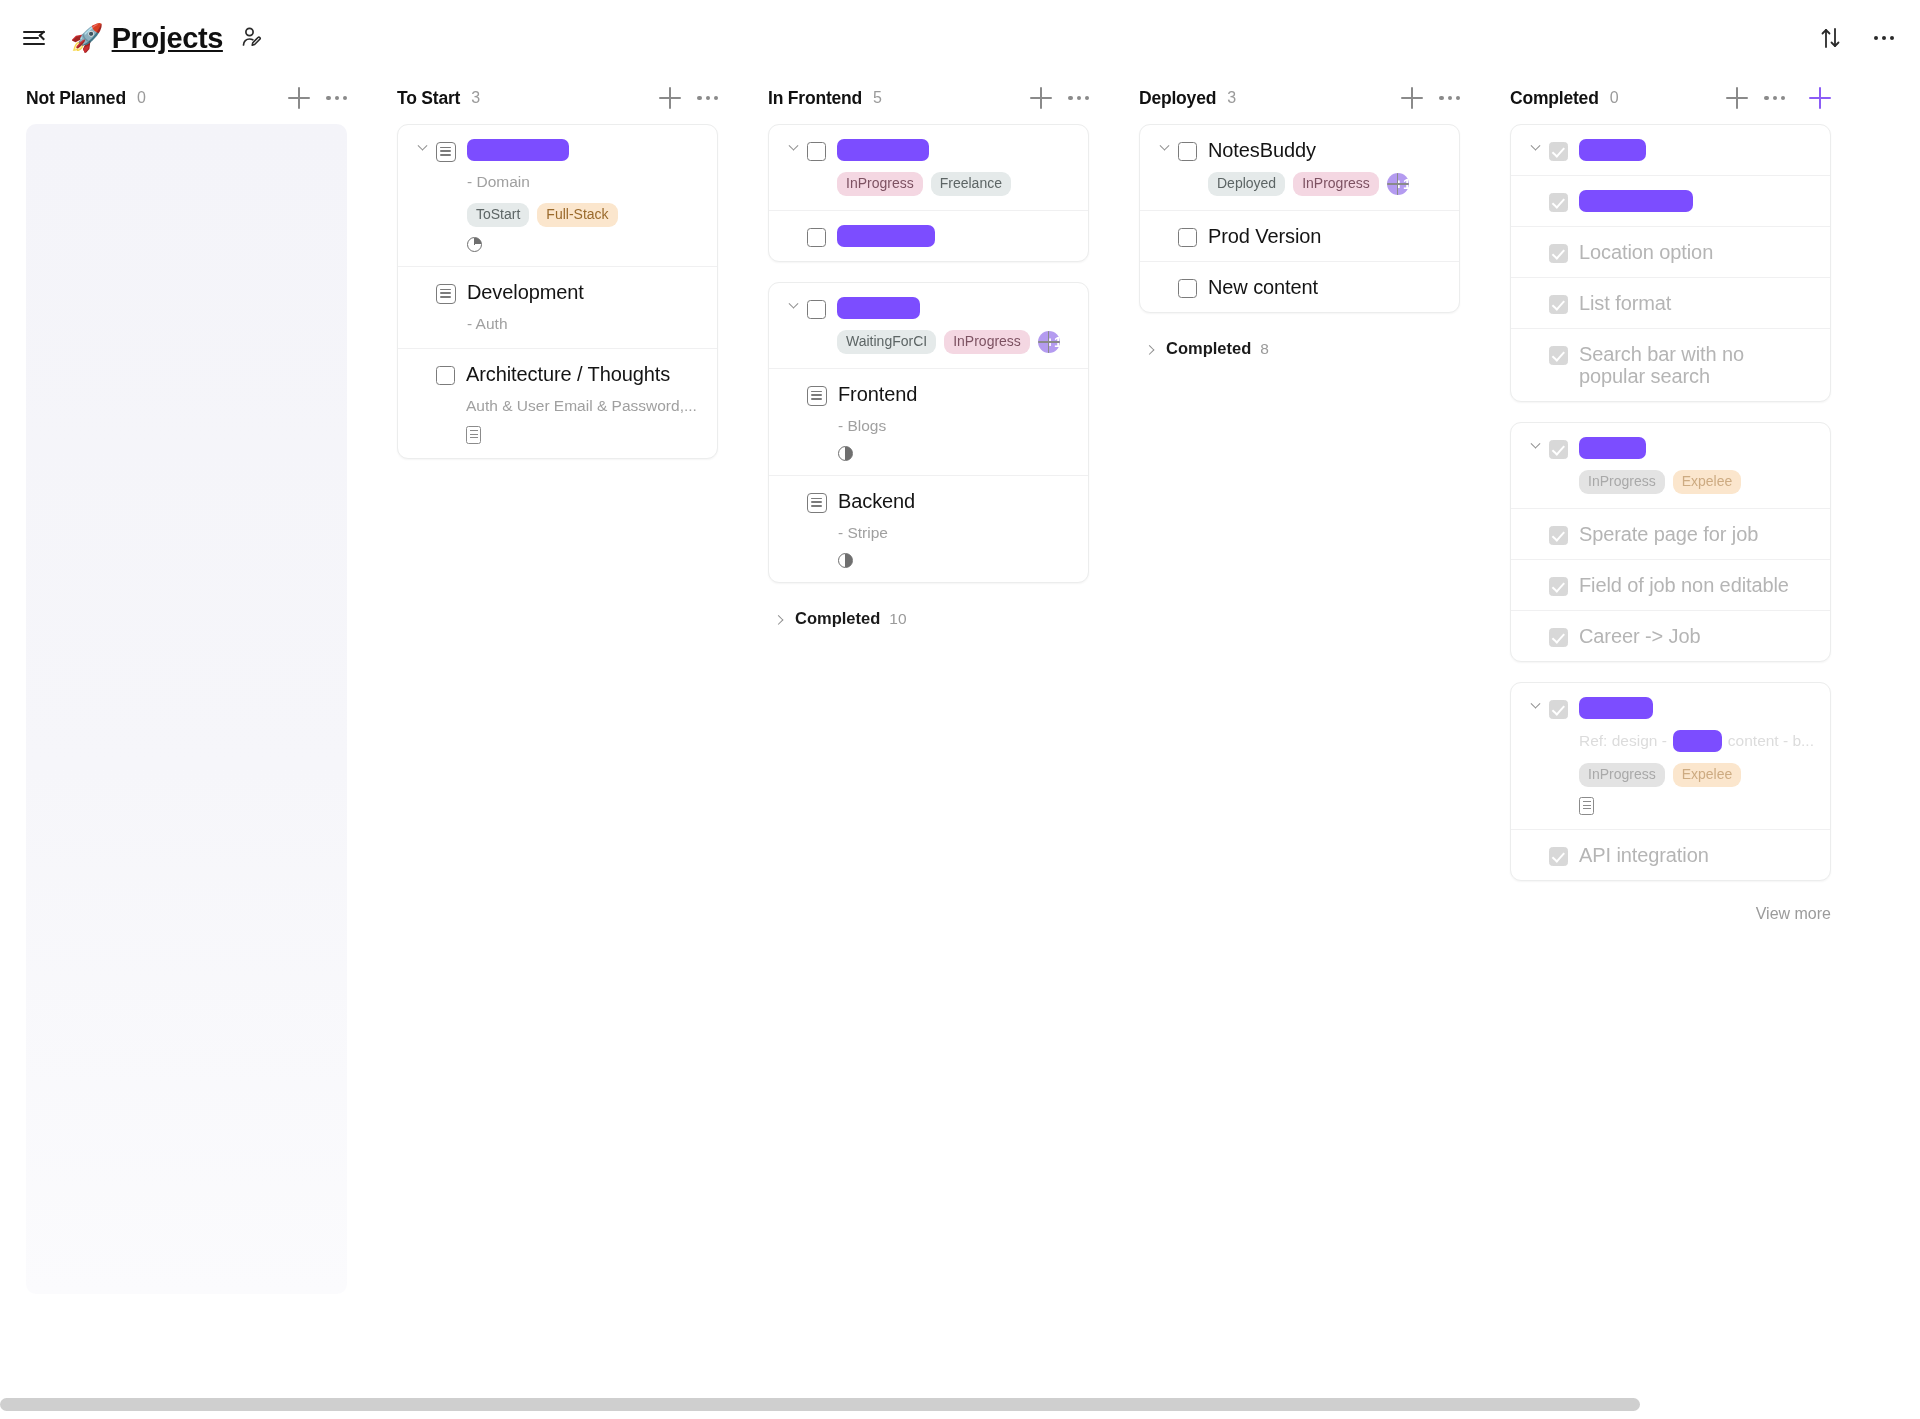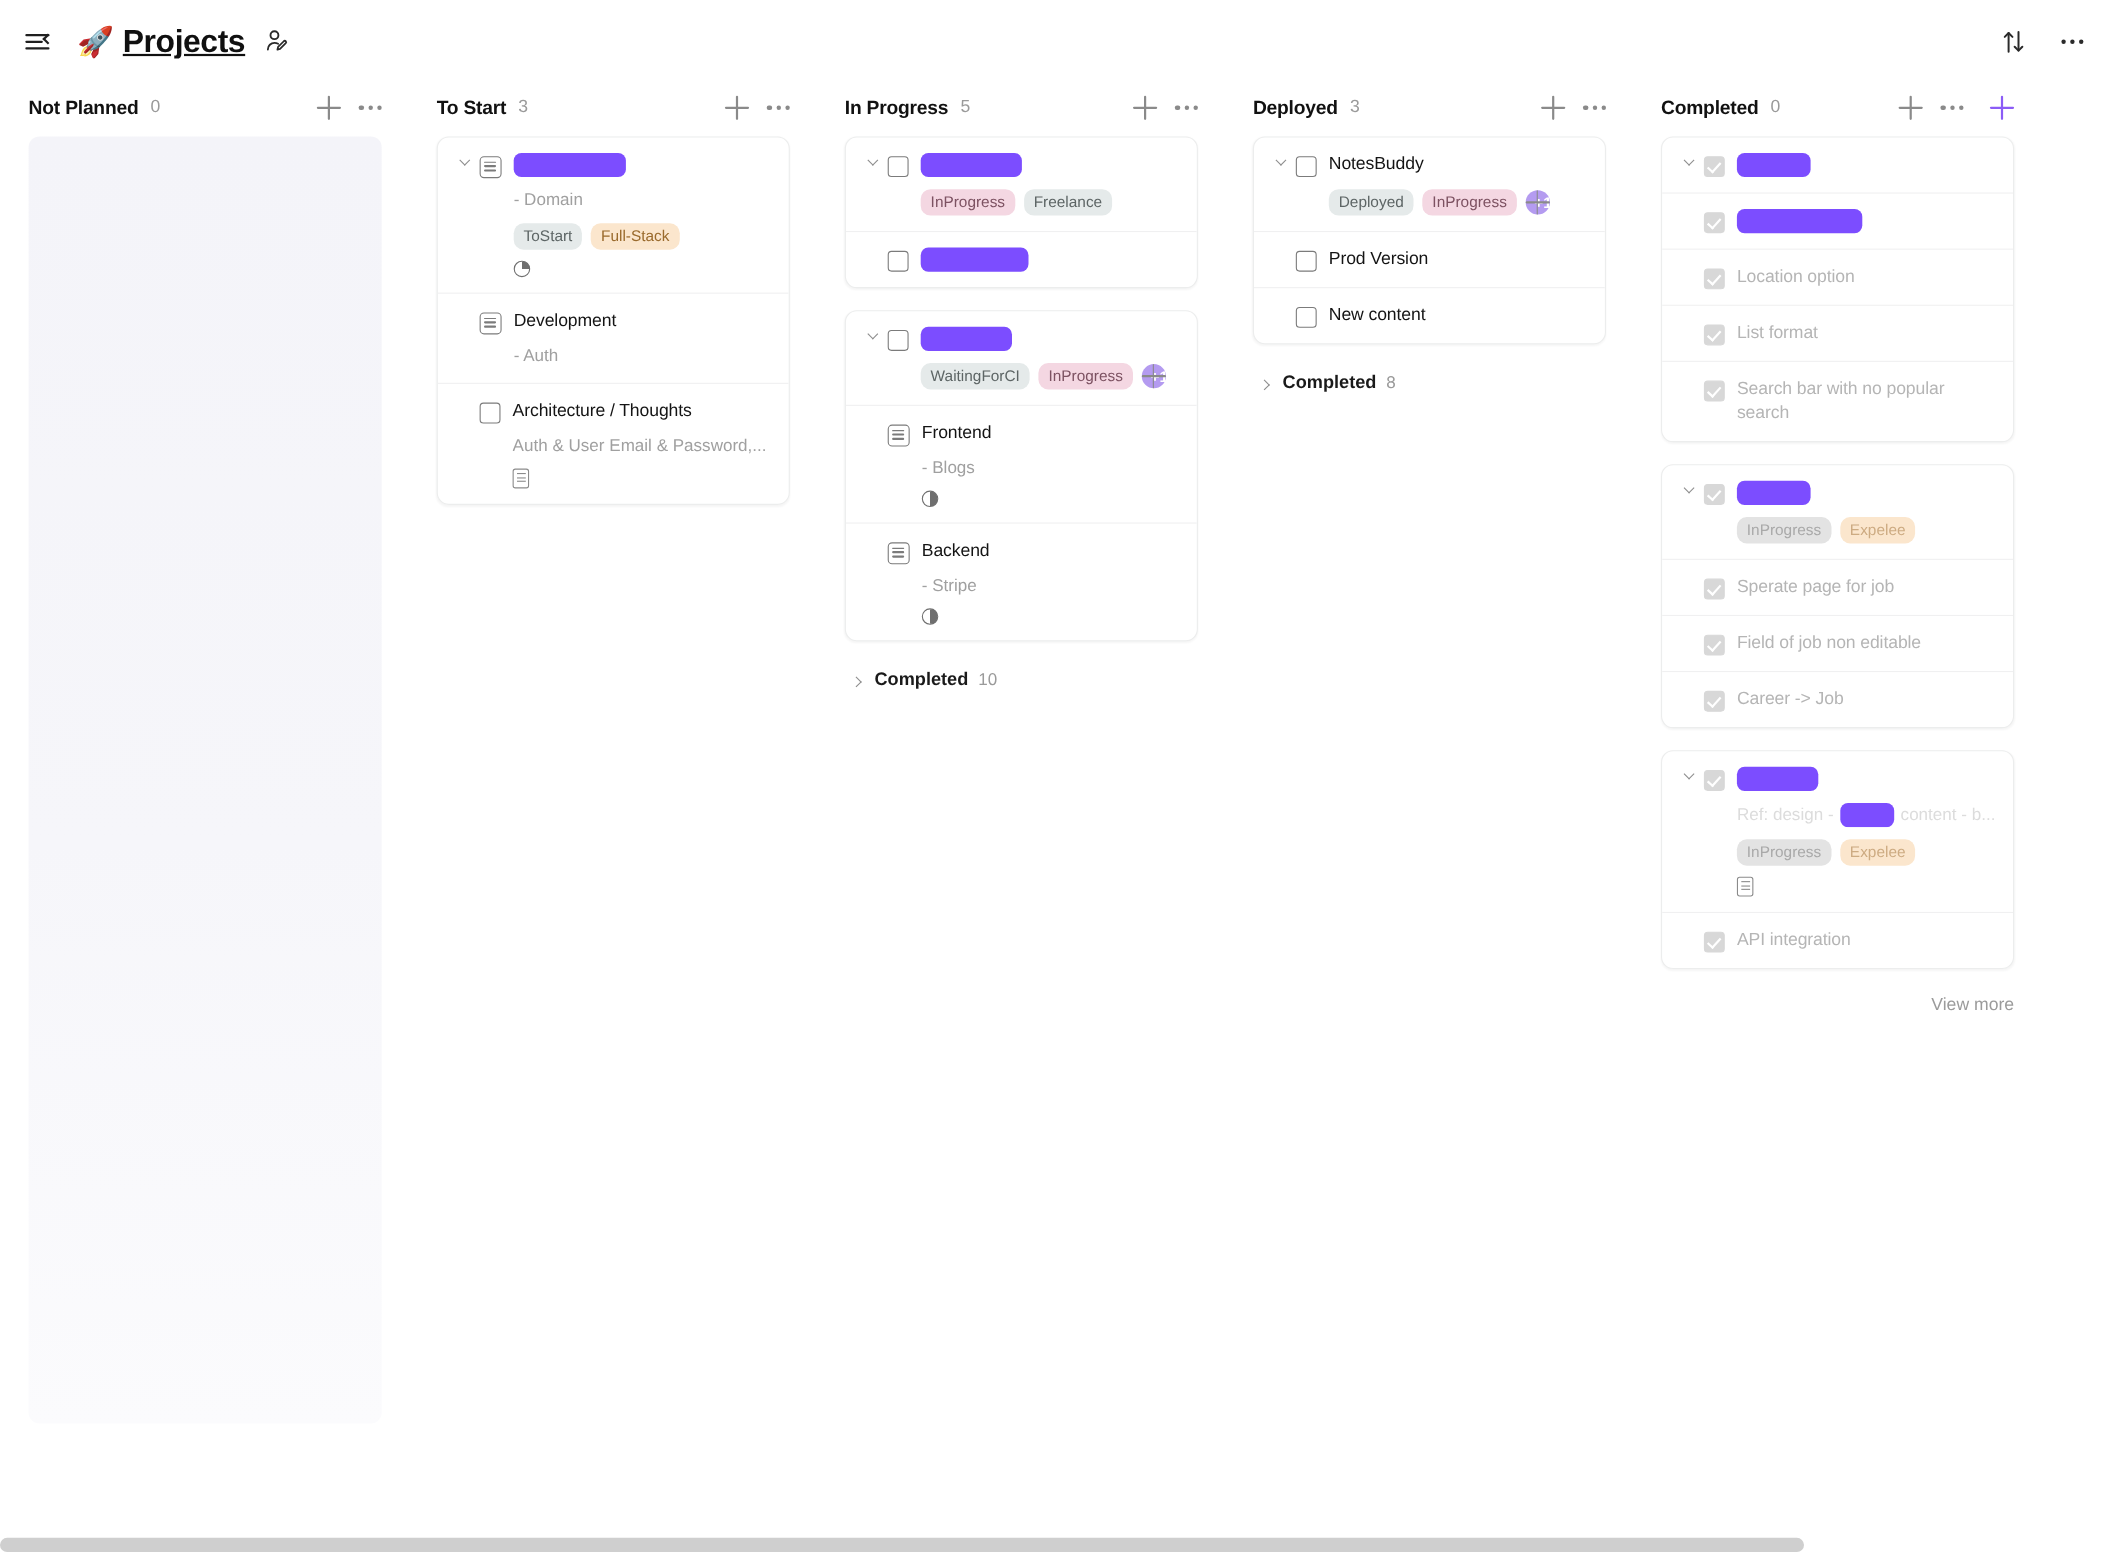--- a/index.html
+++ b/index.html
@@ -133,21 +133,21 @@
   .listicon i:nth-child(2){ top: 7.4px; width: 11px; }
   .listicon i:nth-child(3){ top: 11.2px; width: 11px; }
 
   .row-main { margin-left: 11px; flex: 1; min-width: 0; }
 
   .redact {
     display: inline-block; height: 22px; border-radius: 7px;
     background: #7c4dff; vertical-align: middle;
   }
   .title-text {
-    font-size: 16px; color: #141414; line-height: 22px; letter-spacing: -0.1px;
+    font-size: 20px; color: #141414; line-height: 22px; letter-spacing: -0.1px;
   }
   .title-text.muted { color: #9c9c9c; }
   .sub {
     font-size: 15.5px; color: #a0a0a0; margin-top: 11px; line-height: 20px;
     white-space: nowrap; overflow: hidden; text-overflow: ellipsis;
   }
   .sub.withredact { display: flex; align-items: center; gap: 0; }
 
   .tags { display: flex; flex-wrap: wrap; gap: 8px; margin-top: 11px; align-items: center; }
   .tag {
@@ -314,21 +314,21 @@
                   <i></i>
                 </span>
               </div>
             </div>
           </div>
         </div>
       </div>
     </div>
     <div class="column">
       <div class="col-head">
-        <div class="col-title">In Progress</div>
+        <div class="col-title">In Frontend</div>
         <div class="col-count">5</div>
         <div class="col-actions">
           <div class="plus"></div>
           <div class="dots-sm">
             <span></span>
             <span></span>
             <span></span>
           </div>
         </div>
       </div>

